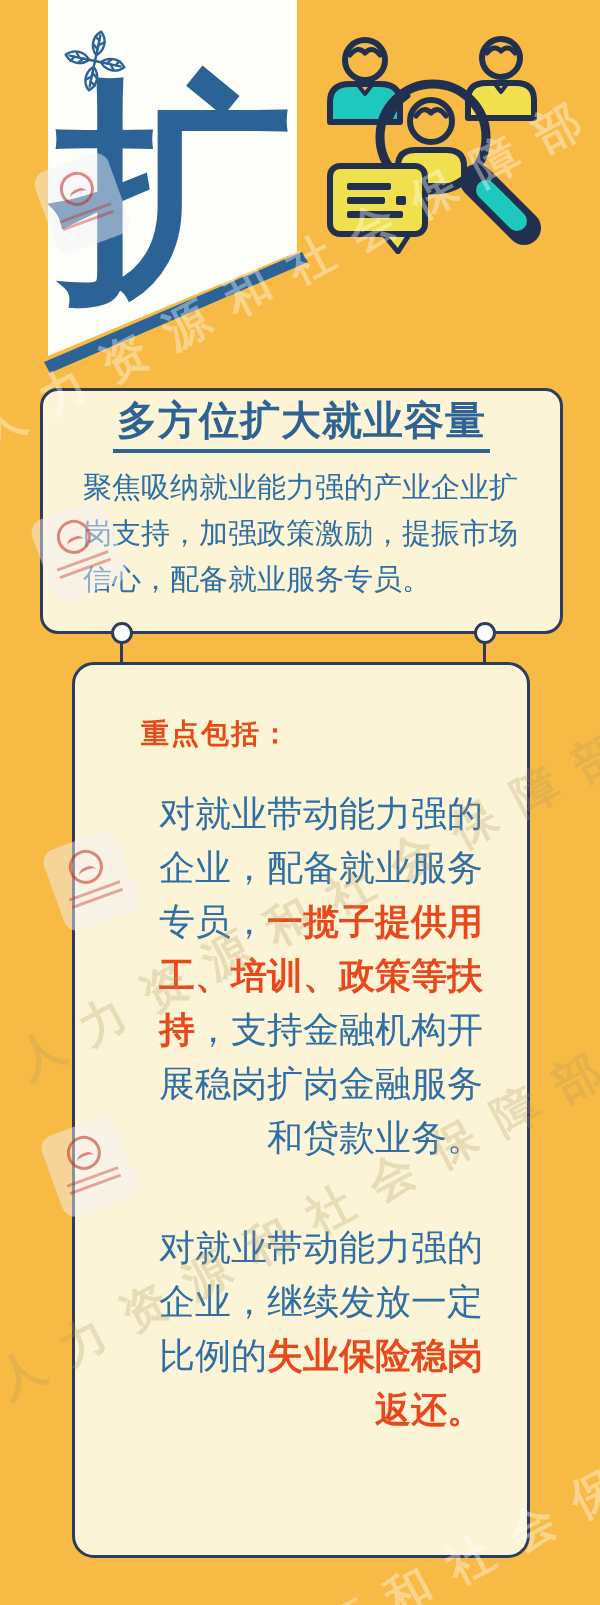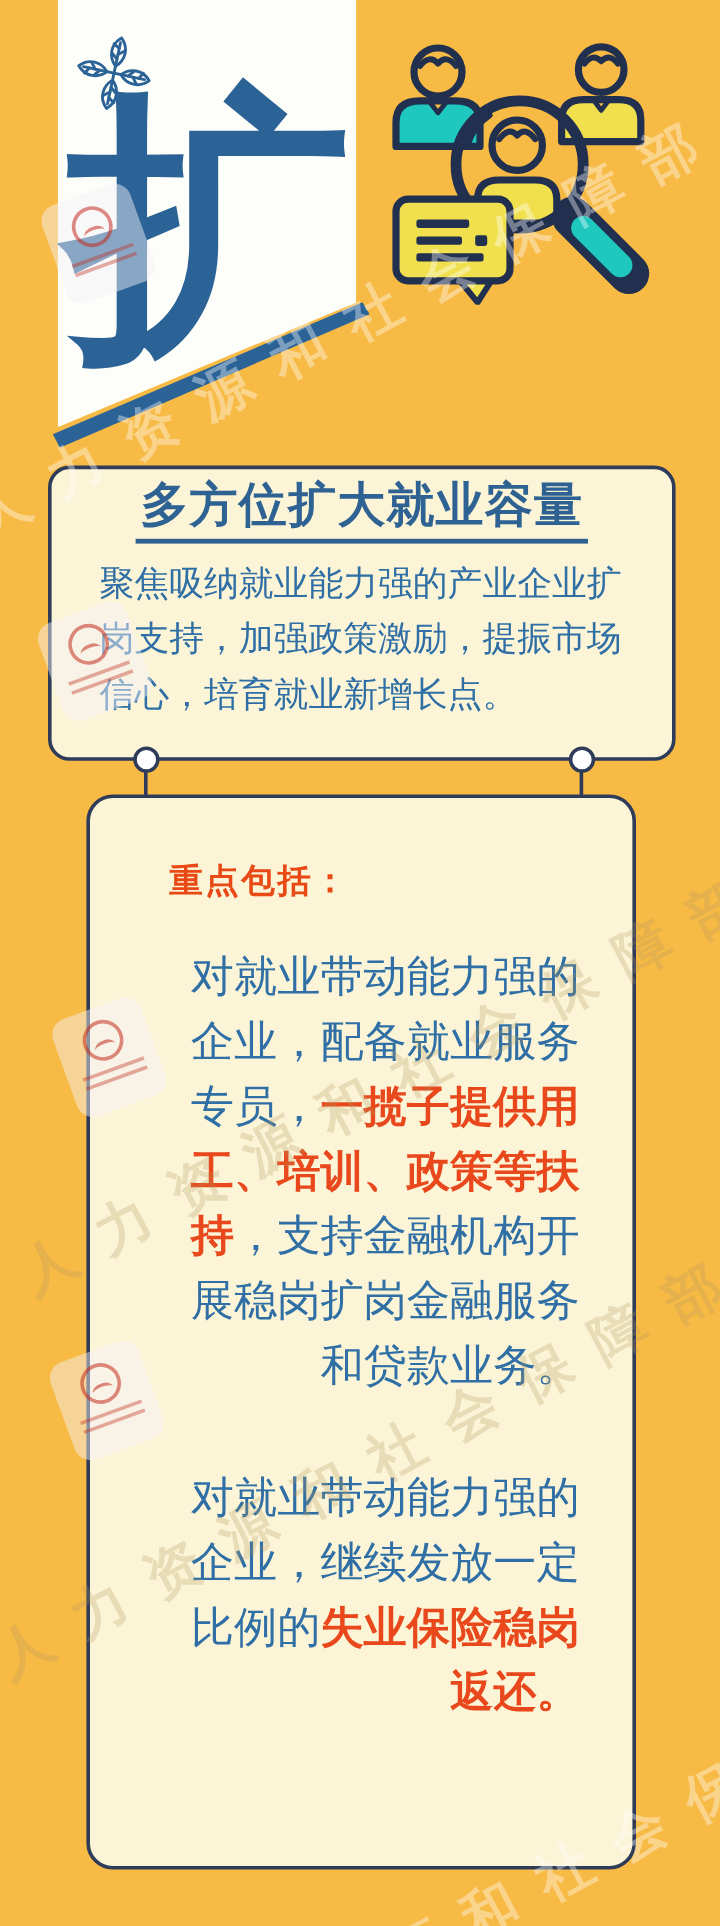--- a/index.html
+++ b/index.html
@@ -139,21 +139,21 @@
         <rect x="33" y="155" width="44" height="7" rx="2"></rect>
         <rect x="33" y="169" width="38" height="7" rx="2"></rect>
         <rect x="82" y="168" width="10" height="9" rx="2"></rect>
         <rect x="33" y="183" width="56" height="7" rx="2"></rect>
       </g>
     </g>
   </svg>
 
   <section class="card card1">
     <span class="title">多方位扩大就业容量</span>
-    <p class="body">聚焦吸纳就业能力强的产业企业扩岗支持，加强政策激励，提振市场信心，培育就业新增长点。</p>
+    <p class="body">聚焦吸纳就业能力强的产业企业扩岗支持，加强政策激励，提振市场信心，配备就业服务专员。</p>
   </section>
 
   <div class="connector-line" style="left:120px;"></div>
   <div class="connector-line" style="left:483px;"></div>
   <div class="connector-dot" style="left:111px;"></div>
   <div class="connector-dot" style="left:474px;"></div>
 
   <section class="card card2">
     <div class="heading">重点包括：</div>
 

